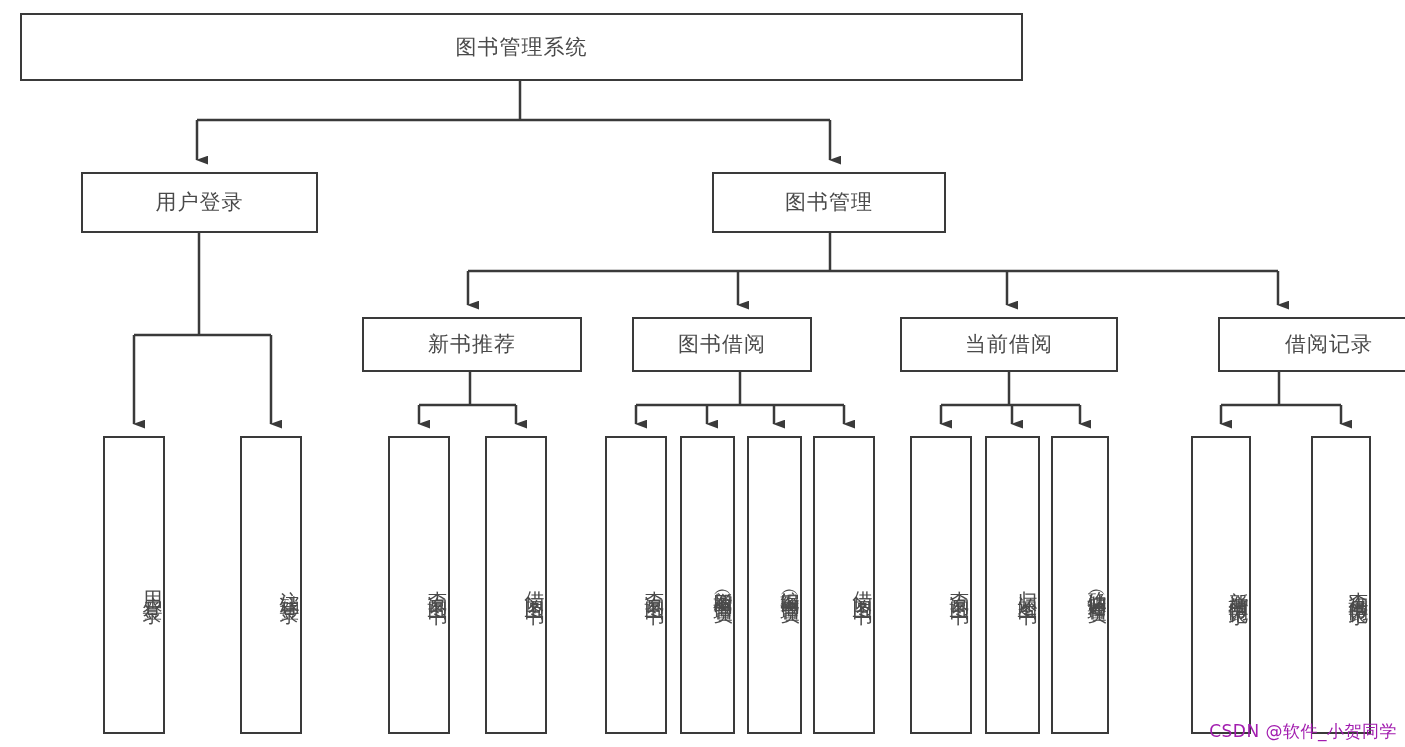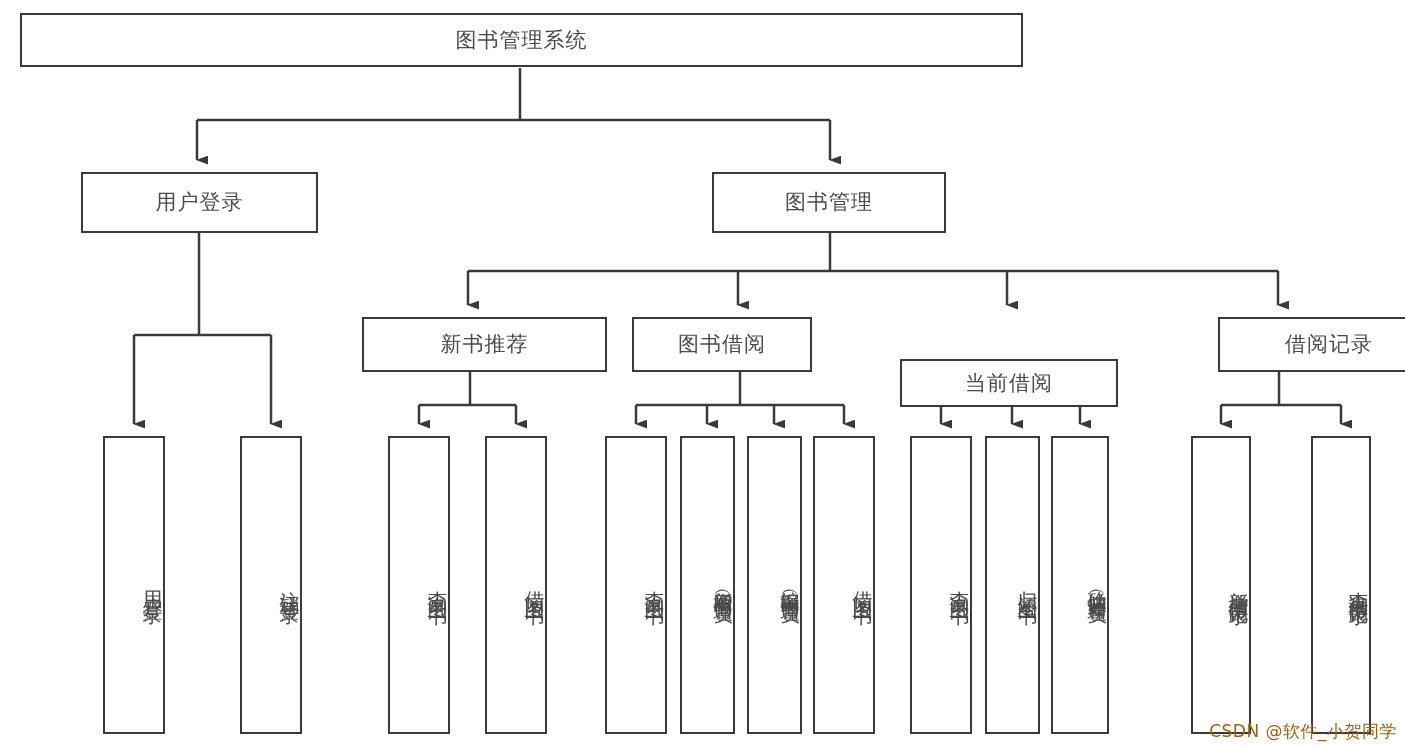--- a/index.html
+++ b/index.html
@@ -53,21 +53,21 @@
   }
   .node.v .lbl{
     writing-mode:vertical-rl;
     text-orientation:upright;
   }
   #watermark{
     position:absolute;
     right:8px;
     bottom:4px;
     font-size:17px;
-    color:#a16207;
+    color:#a21caf;
     letter-spacing:0.5px;
     white-space:nowrap;
     font-family:"DejaVu Sans","Liberation Sans",sans-serif;
   }
 </style>
 </head>
 <body>
 
 <div id="canvas">
 
@@ -114,38 +114,38 @@
       <path d="M1012,405 L1012,424" marker-end="url(#arw)"></path>
       <path d="M1080,405 L1080,424" marker-end="url(#arw)"></path>
 
       <path d="M1279,372 L1279,405"></path>
       <path d="M1221,405 L1341,405"></path>
       <path d="M1221,405 L1221,424" marker-end="url(#arw)"></path>
       <path d="M1341,405 L1341,424" marker-end="url(#arw)"></path>
     </g>
   </svg>
 
-  <div class="node h" style="left:20px;top:13px;width:1003px;height:54px;">
+  <div class="node h" style="left:20px;top:13px;width:1003px;height:68px;">
     <span class="lbl">图书管理系统</span>
   </div>
 
   <div class="node h" style="left:81px;top:172px;width:237px;height:61px;">
     <span class="lbl">用户登录</span>
   </div>
   <div class="node h" style="left:712px;top:172px;width:234px;height:61px;text-align:center;">
     <span class="lbl">图书管理</span>
   </div>
 
-  <div class="node h" style="left:362px;top:317px;width:245px;height:55px;">
+  <div class="node h" style="left:362px;top:317px;width:220px;height:55px;">
     <span class="lbl">新书推荐</span>
   </div>
   <div class="node h" style="left:632px;top:317px;width:180px;height:55px;">
     <span class="lbl">图书借阅</span>
   </div>
-  <div class="node h" style="left:900px;top:317px;width:218px;height:48px;margin-top:42px;">
+  <div class="node h" style="left:900px;top:317px;width:218px;height:55px;">
     <span class="lbl">当前借阅</span>
   </div>
   <div class="node h" style="left:1218px;top:317px;width:222px;height:55px;">
     <span class="lbl">借阅记录</span>
   </div>
 
   <div class="node v" style="left:103px;top:436px;width:62px;height:298px;">
     <span class="lbl">用户登录</span>
   </div>
   <div class="node v" style="left:240px;top:436px;width:62px;height:298px;">

